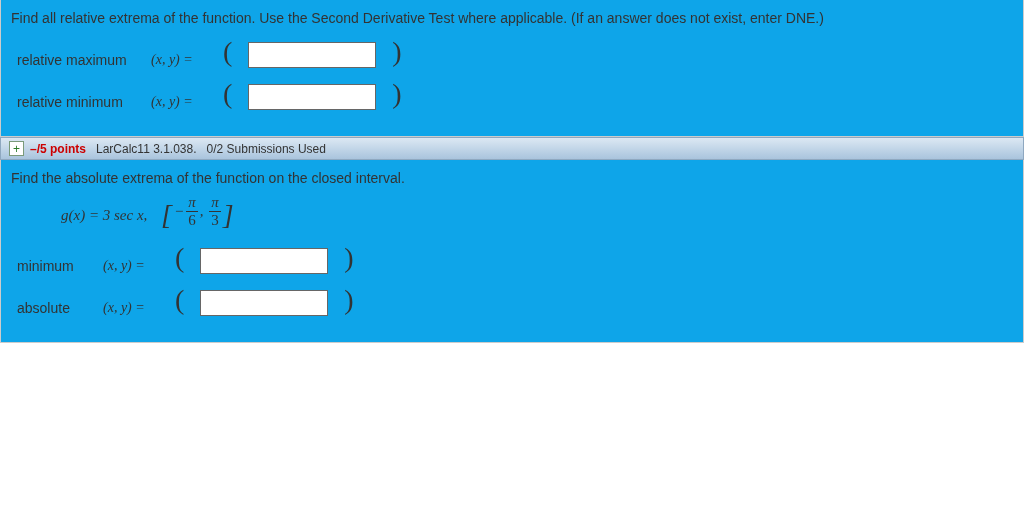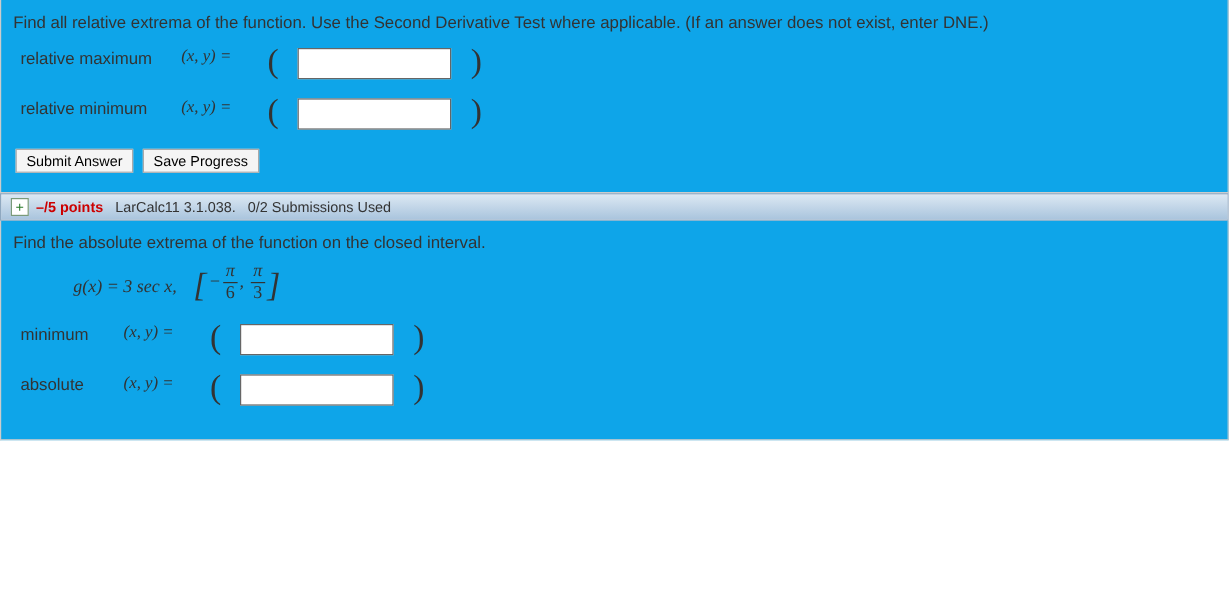--- a/index.html
+++ b/index.html
@@ -20,21 +20,21 @@
   }
   .instructions { margin: 2px 0 8px 0; }
   .formula-display {
     margin: 4px 0 18px 50px;
     font-family: "Times New Roman", serif;
     font-style: italic;
     font-size: 15px;
   }
   .answer-row {
     display: flex;
-    align-items: flex-start;
+    align-items: flex-end;
     margin: 14px 0 14px 6px;
     gap: 16px;
   }
   .row-label { min-width: 118px; }
   .pair-label {
     font-family: "Times New Roman", serif;
     font-style: italic;
     min-width: 56px;
   }
   .paren {
@@ -125,24 +125,20 @@
     </div>
 
     <div class="answer-row">
       <span class="row-label">relative minimum</span>
       <span class="pair-label">(x, y)  =</span>
       <span class="paren">(</span>
       <input class="answer-input" type="text" style="">
       <span class="paren">)</span>
     </div>
 
-    <div class="button-bar">
-      <button class="btn">Submit Answer</button>
-      <button class="btn">Save Progress</button>
-    </div>
   </div>
 
   <div class="divider-bar">
     <span class="expand-btn">+</span>
     <span class="points">–/5 points</span>
     <span class="source">LarCalc11 3.1.038.</span>
     <span class="subs-used">0/2 Submissions Used</span>
   </div>
 
   <div class="problem-block">

